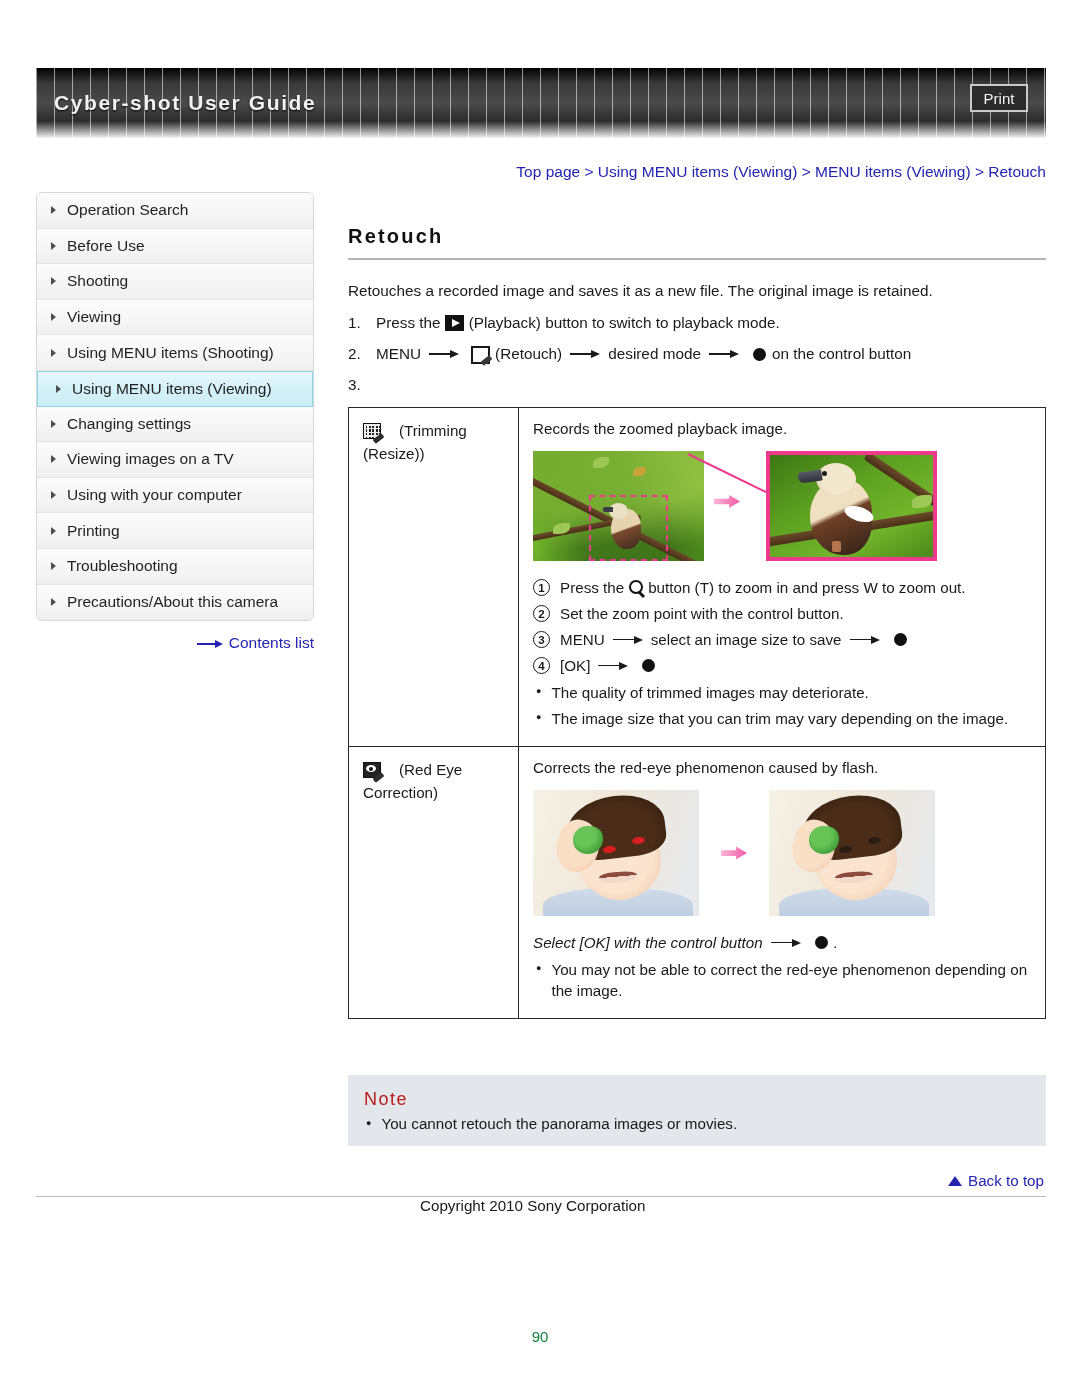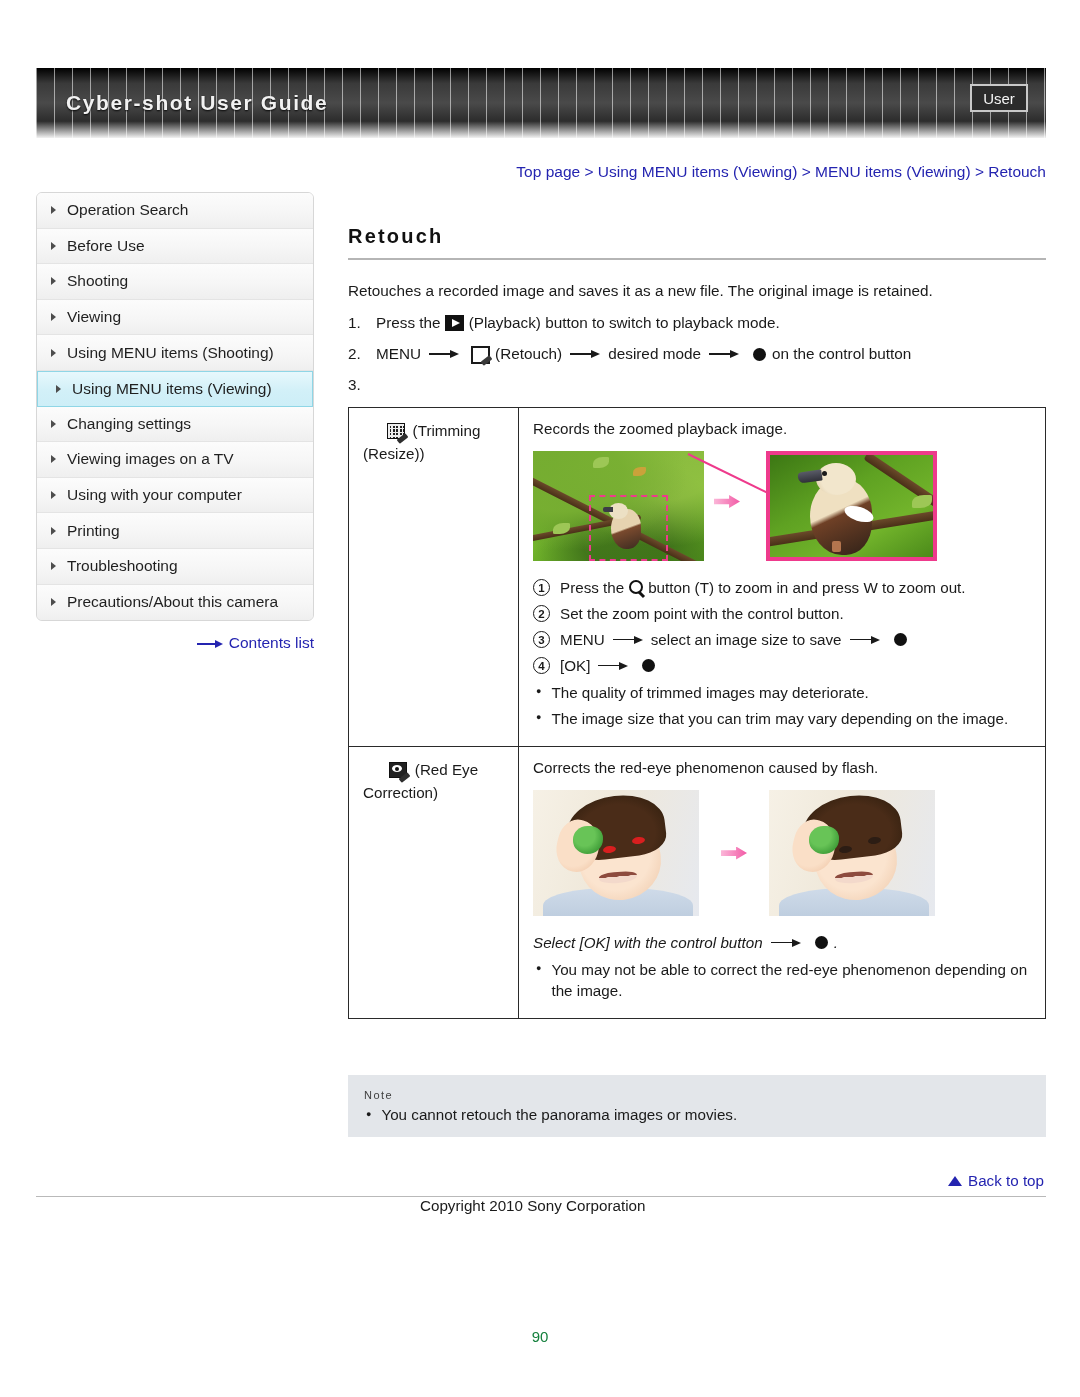--- a/index.html
+++ b/index.html
@@ -24,21 +24,20 @@
       linear-gradient(to bottom, #000 0%, #3a3a3a 22%, #4a4a4a 50%, #2c2c2c 76%, #f2f2f2 100%);
     display: flex; align-items: center;
   }
   .banner-title {
     color: #f2f2f2;
     font-size: 21px;
     letter-spacing: 1.6px;
     font-weight: bold;
     margin-left: 18px;
     text-shadow: 0 1px 2px rgba(0,0,0,.9);
-    padding-left: 12px;
   }
   .print-btn {
     position: absolute; right: 18px; top: 16px;
     width: 58px; height: 28px;
     border: 2px solid #c9c9c9;
     background: #2b2b2b;
     color: #f4f4f4;
     font-size: 15px;
     display: flex; align-items: center; justify-content: center;
     cursor: pointer;
@@ -188,21 +187,21 @@
     margin-top: 10px;
     table-layout: fixed;
   }
   table.modes td {
     border: 1px solid #2a2a2a;
     vertical-align: top;
     padding: 12px 14px;
     font-size: 15.2px;
   }
   td.mode-label { width: 170px; vertical-align: middle; line-height: 1.5; }
-  .label-icon-row { display: flex; align-items: center; gap: 6px; justify-content: center; }
+  .label-icon-row { display: flex; align-items: center; gap: 16px; }
   .ico-trimming {
     width: 20px; height: 17px; position: relative; flex: none;
   }
   .ico-trimming::before {
     content: ""; position: absolute; left: 0; top: 0;
     width: 16px; height: 14px; background: #222; border: 1px solid #111;
     background-image:
       repeating-linear-gradient(to right, #eee 0 1.6px, transparent 1.6px 3.4px),
       repeating-linear-gradient(to bottom, #eee 0 1.6px, transparent 1.6px 3.8px);
   }
@@ -351,21 +350,21 @@
   .eye.ok  { background: #2c1d14; }
 
   
   .note-box {
     position: absolute; left: 348px; top: 1075px;
     width: 698px; min-height: 62px;
     background: #e3e6ea;
     padding: 14px 16px 14px 16px;
   }
   .note-title {
-    color: #404040; font-size: 11px; letter-spacing: 1.5px;
+    color: #b91c1c; font-size: 18px; letter-spacing: 1.5px;
     font-weight: normal; margin-bottom: 5px;
   }
   .note-item { display: flex; font-size: 15.2px; }
   .note-item::before {
     content: "\25CF"; font-size: 9px; margin-right: 10px; margin-left: 2px;
     line-height: 1.9; flex: none;
   }
 
   
   .back-top {
@@ -392,21 +391,21 @@
     text-align: center; font-size: 15px; color: #15803d;
   }
 </style>
 </head>
 <body>
 
 <div class="page">
 
   <div class="banner">
     <div class="banner-title">Cyber-shot User Guide</div>
-    <div class="print-btn">User</div>
+    <div class="print-btn">Print</div>
   </div>
 
   <div class="breadcrumb">Top page &gt; Using MENU items (Viewing) &gt; MENU items (Viewing) &gt; Retouch</div>
 
   <div class="sidebar">
     <div class="side-item">
       <span class="bullet-tri"></span>
       <span>Operation Search</span>
     </div>
     <div class="side-item">

